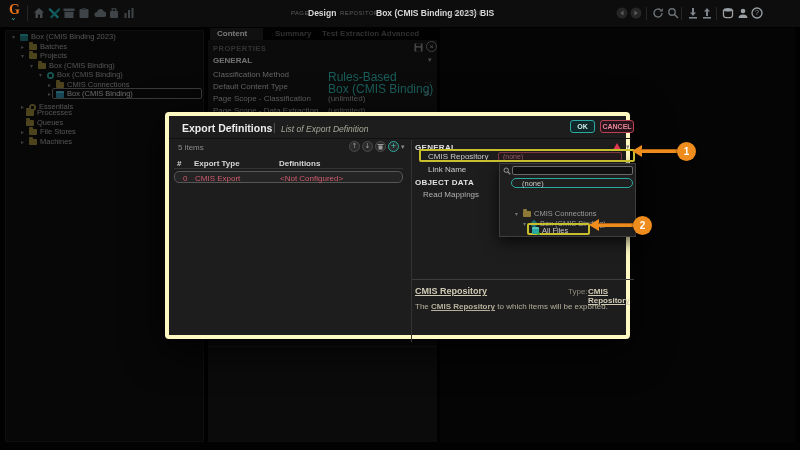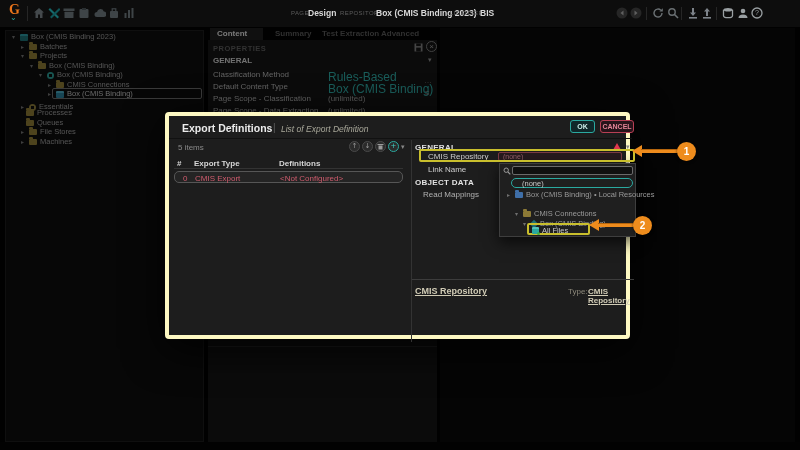--- a/index.html
+++ b/index.html
@@ -321,25 +321,20 @@
     <span class="m-lab" style="left:254px;top:74px;color:#b0b0b0">Read Mappings</span>
 
     <div id="dropdown">
       <svg class="abs" style="left:3px;top:3px" width="8" height="8" viewBox="0 0 8 8">
           <circle cx="3.2" cy="3.2" r="2.2" fill="none" stroke="#9a9a9a" stroke-width="1"></circle>
           <path d="M5 5l2.3 2.3" stroke="#9a9a9a" stroke-width="1.1"></path>
         </svg>
       <div class="dd-input"></div>
       <div class="dd-none">(none)</div>
 
-      <div class="trow" style="left:5px;top:26px">
-          <span class="arr arr-r"></span>
-          <span class="fold fold-blue"></span>
-          <span class="ddlabel">Box (CMIS Binding) • Local Resources</span>
-        </div>
       <div class="trow" style="left:13px;top:45px">
           <span class="arr arr-d"></span>
           <span class="fold"></span>
           <span class="ddlabel">CMIS Connections</span>
         </div>
       <div class="trow" style="left:21px;top:54.5px">
           <span class="arr arr-d"></span>
           <span class="diam"></span>
           <span class="ddlabel">Box (CMIS Binding)</span>
         </div>
@@ -347,20 +342,21 @@
       <div class="trow" style="left:32px;top:61.5px;z-index:5">
           <span class="allf"></span>
           <span class="ddlabel" style="color:#c9c9c9">All Files</span>
         </div>
     </div>
 
     <div class="abs" style="left:243px;top:163px;width:222px;border-top:1px solid #3c3c3c"></div>
     <span class="abs desc-title" style="left:246px;top:170px">CMIS Repository</span>
     <span class="abs desc-type" style="left:399px;top:171px">Type:</span>
     <span class="abs desc-type" style="left:419px;top:171px"><b>CMIS Repository</b></span>
+    <span class="abs desc-body nowrap" style="left:246px;top:186px"><span>The </span><b>CMIS Repository</b><span> to which items will be exported.</span></span>
   </div>
 
   <div class="c-head" style="left:632px;top:145px"></div>
   <div class="c-shaft" style="left:641px;top:149px;width:38px"></div>
   <div class="c-badge" style="left:677px;top:142px">1</div>
 
   <div class="c-head" style="left:589px;top:219px"></div>
   <div class="c-shaft" style="left:598px;top:223px;width:37px"></div>
   <div class="c-badge" style="left:633px;top:216px">2</div>
 

